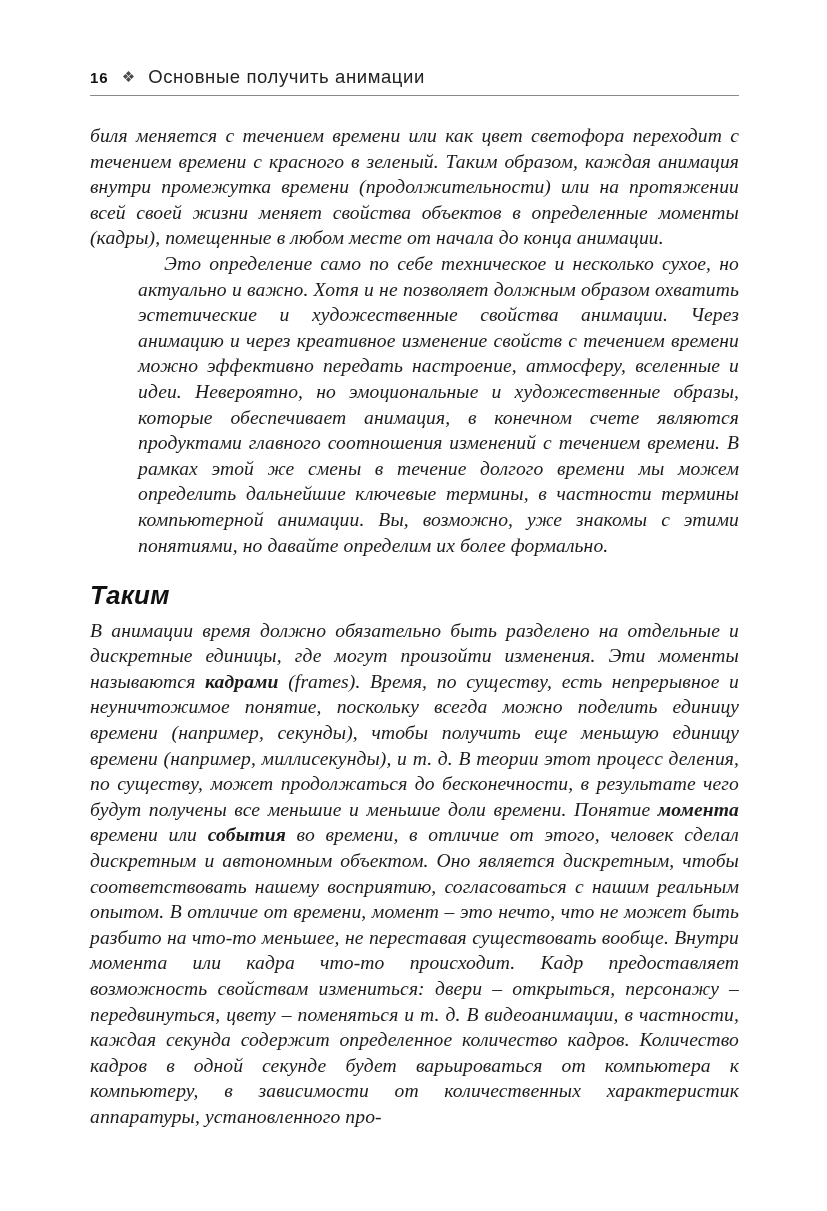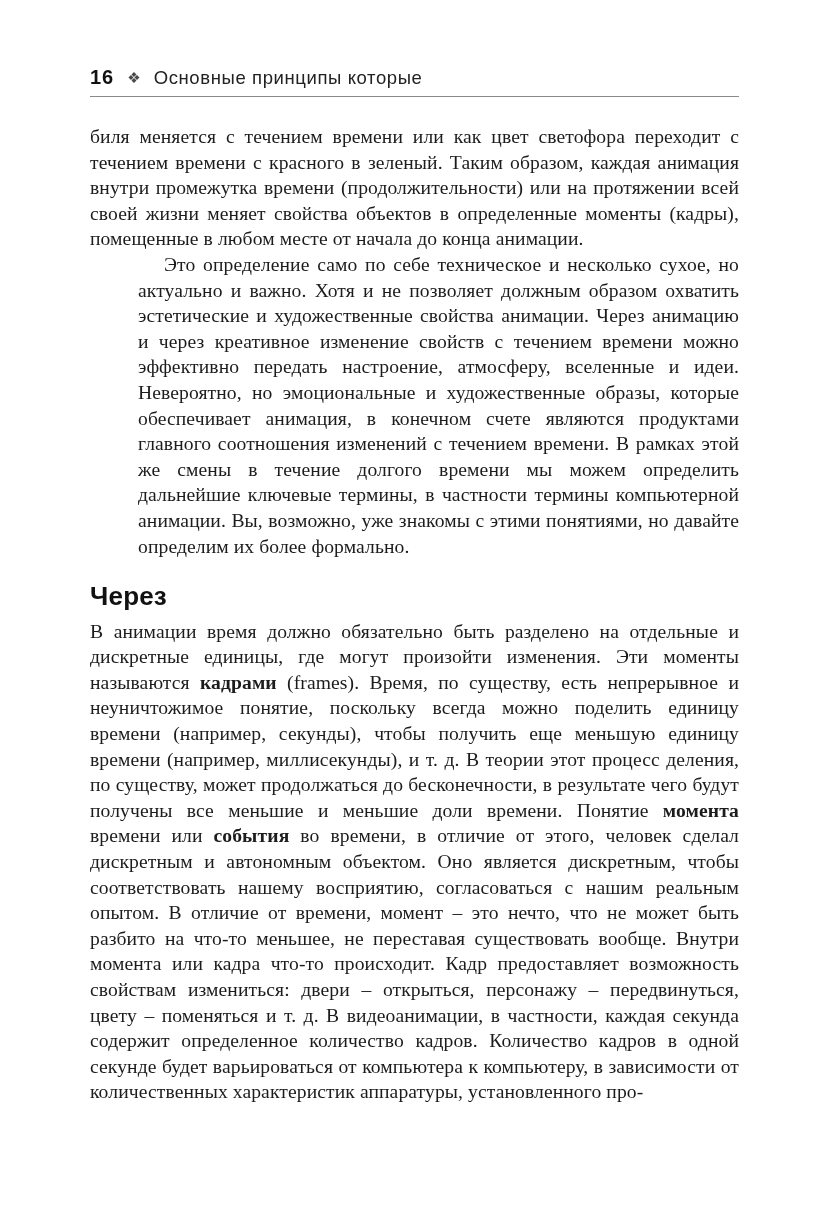--- a/index.html
+++ b/index.html
@@ -25,21 +25,21 @@
   .running-header {
     display: flex;
     align-items: baseline;
     gap: 13px;
     font-family: "Liberation Sans", sans-serif;
     padding-bottom: 7px;
     border-bottom: 1.5px solid #8a8a8a;
   }
 
   .page-number {
-    font-size: 20px;
+    font-size: 15px;
     font-weight: bold;
     letter-spacing: 1px;
     color: #111;
   }
 
   .header-ornament {
     font-size: 15px;
     color: #4a4a4a;
     position: relative;
     top: -1px;
@@ -52,20 +52,21 @@
     font-stretch: condensed;
   }
 
   
   .body-text {
     margin-top: 27px;
     font-size: 19.6px;
     line-height: 25.6px;
     text-align: justify;
     letter-spacing: 0.1px;
+    font-style: italic;
   }
 
   .para { text-indent: 0; }
   .para.indent { text-indent: 26px; margin-left: 48px; }
 
   .bold { font-weight: bold; }
 
   .section-heading {
     font-family: "Liberation Sans", sans-serif;
     font-weight: bold;
@@ -79,23 +80,23 @@
   }
 </style>
 </head>
 <body>
 
 <div class="page">
 
   <div class="running-header">
     <span class="page-number">16</span>
     <span class="header-ornament">❖</span>
-    <span class="header-title">Основные принципы которые</span>
+    <span class="header-title">Основные получить анимации</span>
   </div>
 
   <div class="body-text">
       <p class="para"><span>биля меняется с течением времени или как цвет светофора переходит с течением времени с красного в зеленый. Таким образом, каждая анимация внутри промежутка времени (продолжительности) или на протяжении всей своей жизни меняет свойства объектов в определенные моменты (кадры), помещенные в любом месте от начала до конца анимации.</span></p>
       <p class="para indent"><span>Это определение само по себе техническое и несколько сухое, но актуально и важно. Хотя и не позволяет должным образом охватить эстетические и художественные свойства анимации. Через анимацию и через креативное изменение свойств с течением времени можно эффективно передать настроение, атмосферу, вселенные и идеи. Невероятно, но эмоциональные и художественные образы, которые обеспечивает анимация, в конечном счете являются продуктами главного соотношения изменений с течением времени. В рамках этой же смены в течение долгого времени мы можем определить дальнейшие ключевые термины, в частности термины компьютерной анимации. Вы, возможно, уже знакомы с этими понятиями, но давайте определим их более формально.</span></p>
-      <h2 class="section-heading">Через</h2>
+      <h2 class="section-heading">Таким</h2>
       <p class="para"><span>В анимации время должно обязательно быть разделено на отдельные и дискретные единицы, где могут произойти изменения. Эти моменты называются </span><span class="bold">кадрами</span><span> (frames). Время, по существу, есть непрерывное и неуничтожимое понятие, поскольку всегда можно поделить единицу времени (например, секунды), чтобы получить еще меньшую единицу времени (например, миллисекунды), и т. д. В теории этот процесс деления, по существу, может продолжаться до бесконечности, в результате чего будут получены все меньшие и меньшие доли времени. Понятие </span><span class="bold">момента</span><span> времени или </span><span class="bold">события</span><span> во времени, в отличие от этого, человек сделал дискретным и автономным объектом. Оно является дискретным, чтобы соответствовать нашему восприятию, согласоваться с нашим реальным опытом. В отличие от времени, момент – это нечто, что не может быть разбито на что-то меньшее, не переставая существовать вообще. Внутри момента или кадра что-то происходит. Кадр предоставляет возможность свойствам измениться: двери – открыться, персонажу – передвинуться, цвету – поменяться и т. д. В видеоанимации, в частности, каждая секунда содержит определенное количество кадров. Количество кадров в одной секунде будет варьироваться от компьютера к компьютеру, в зависимости от количественных характеристик аппаратуры, установленного про-</span></p>
     </div>
 
 </div>
 
 </body></html>

